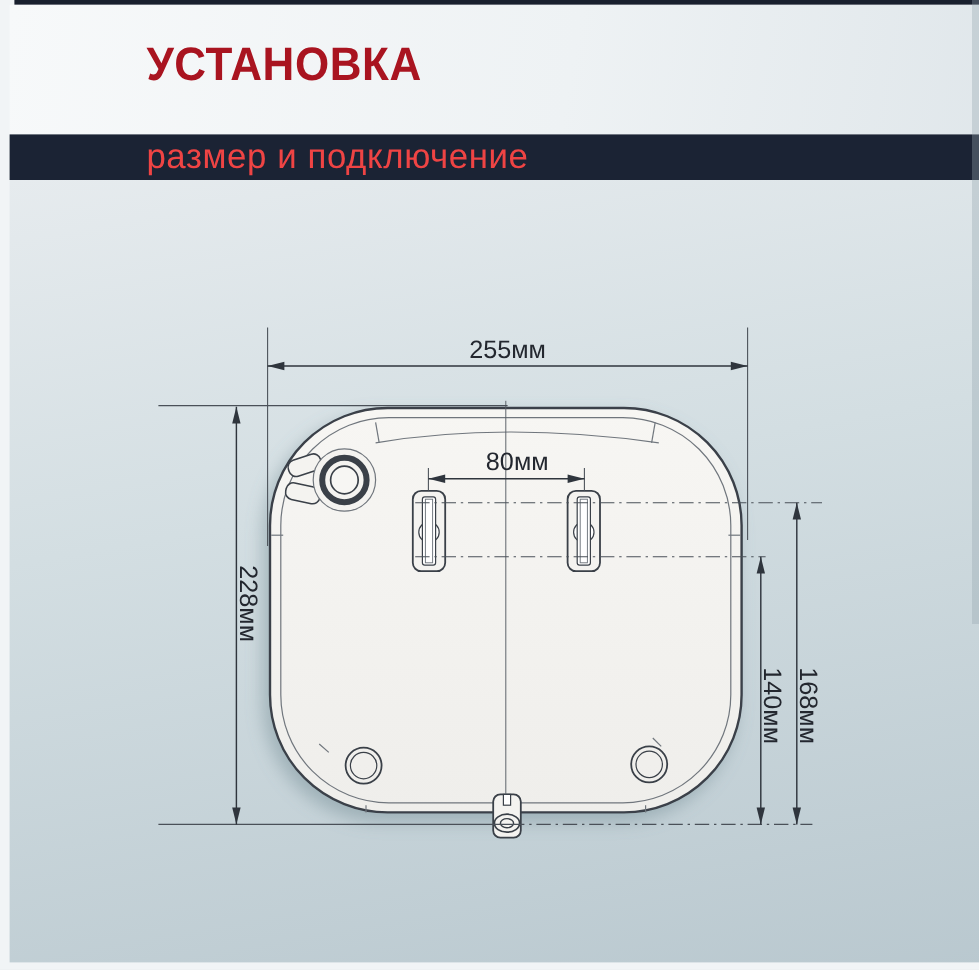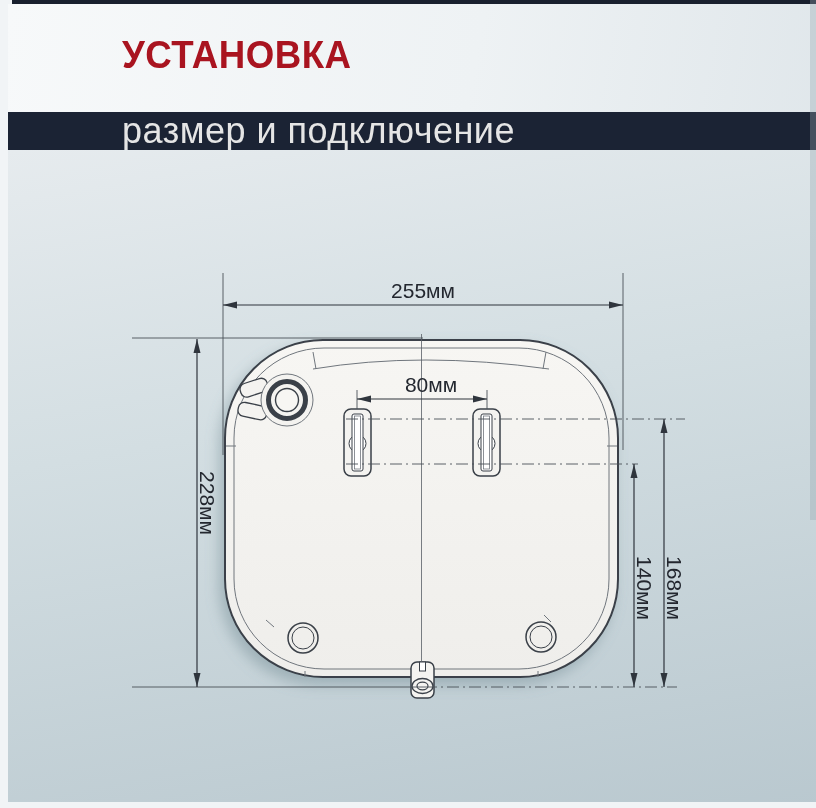--- a/index.html
+++ b/index.html
@@ -8,21 +8,21 @@
   .top-edge{position:absolute;left:12px;top:0;right:0;height:4px;background:#19202e;}
   .right-edge{position:absolute;right:0;top:0;width:6px;height:520px;background:rgba(150,165,175,.35);}
   .card{position:absolute;left:8px;top:4px;width:800px;height:798px;padding-left:48px;}
   .header{position:absolute;left:0;top:0;width:100%;height:108px;
           background:linear-gradient(100deg,#f7f9fa 0%,#eef2f4 55%,#dfe6ea 100%);}
   .title{position:absolute;left:114px;top:29px;margin:0;
          font-size:39px;font-weight:bold;color:#a91420;letter-spacing:.5px;
          transform:scaleX(.94);transform-origin:left center;white-space:nowrap;}
   .subbar{position:absolute;left:0;top:108px;width:100%;height:38px;background:#1b2334;
           display:flex;align-items:center;}
-  .subbar span{margin-left:114px;font-size:36px;color:#e5e5e5;letter-spacing:.5px;white-space:nowrap;}
+  .subbar span{margin-left:114px;font-size:29px;color:#ef4444;letter-spacing:.5px;white-space:nowrap;}
   .diagram-bg{position:absolute;left:0;top:146px;width:100%;height:652px;
           background:linear-gradient(170deg,#e6ebee 0%,#d3dee2 40%,#b9c8cf 100%);}
   svg.overlay{position:absolute;left:0;top:0;width:816px;height:808px;}
   svg text{font-family:"Liberation Sans", sans-serif;font-size:21px;fill:#23272f;}
 </style>
 </head>
 <body>
 
 <div class="page">
 

